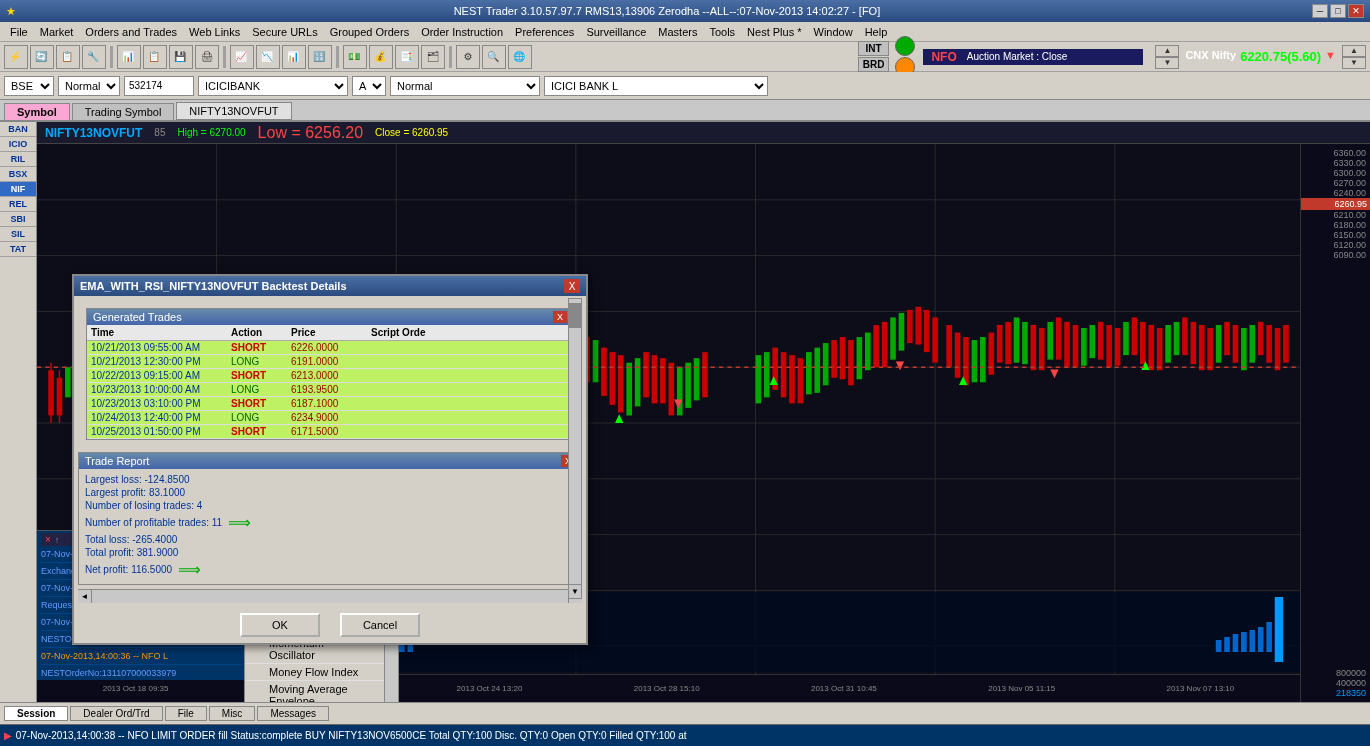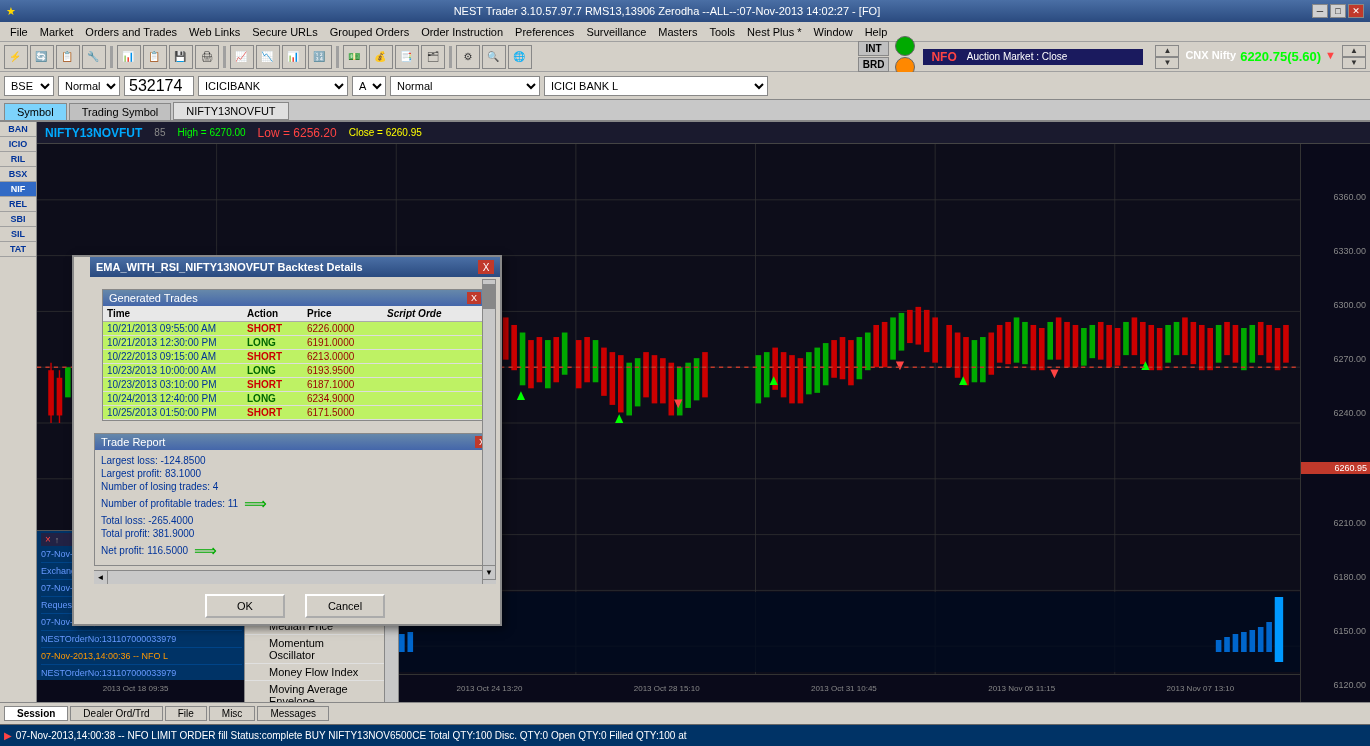--- a/index.html
+++ b/index.html
@@ -30,69 +30,69 @@
     
     .nfo-bar { background: #1a1a5e; color: #fff; padding: 1px 8px; font-size: 11px; display: flex; align-items: center; gap: 10px; }
     .nfo-red { color: #ff4444; font-weight: bold; font-size: 12px; }
     .cnx-label { color: #fff; font-weight: bold; }
     .cnx-value { color: #00ff00; font-weight: bold; font-size: 13px; }
     .cnx-change { color: #ff4444; }
 
     
     #toolbar2 { background: #d4d0c8; height: 28px; display: flex; align-items: center; padding: 2px 4px; border-bottom: 1px solid #888; gap: 4px; }
     .tb2-select { height: 20px; font-size: 11px; background: #fff; border: 1px solid #888; padding: 1px 2px; }
-    .tb2-input { height: 20px; font-size: 16px; background: #fff; border: 1px solid #888; padding: 1px 4px; width: 70px; }
+    .tb2-input { height: 20px; font-size: 10px; background: #fff; border: 1px solid #888; padding: 1px 4px; width: 70px; }
     .tb2-input-wide { width: 150px; }
     .tb2-input-xwide { width: 224px; }
 
     
     #tabbar { background: #c8c8c8; height: 22px; display: flex; align-items: flex-end; padding: 0 4px; border-bottom: 2px solid #888; }
     .tab { padding: 2px 12px; background: #c0c0c0; border: 1px solid #888; border-bottom: none; font-size: 11px; cursor: pointer; margin-right: 2px; }
-    .tab.active { background: #7dd3fc; font-weight: normal; }
+    .tab.active { background: #f9a8d4; font-weight: bold; }
 
     
     #left-panel { width: 37px; background: #d4d0c8; border-right: 1px solid #888; display: flex; flex-direction: column; font-size: 10px; }
     .lp-item { padding: 2px 2px; border-bottom: 1px solid #a0a0a0; text-align: center; cursor: pointer; white-space: nowrap; overflow: hidden; font-size: 9px; color: #003399; font-weight: bold; }
 
     
     #center { flex: 1; display: flex; flex-direction: column; position: relative; overflow: hidden; }
 
     
     .chart-header { background: #1a1a2e; height: 22px; display: flex; align-items: center; padding: 0 8px; gap: 12px; border-bottom: 1px solid #444; }
     .ch-symbol { color: #00aaff; font-weight: bold; font-size: 12px; }
     .ch-high { color: #00ff00; font-size: 10px; }
-    .ch-low { color: #ff4444; font-size: 12px; }
+    .ch-low { color: #ff4444; font-size: 16px; }
     .ch-close { color: #ffff00; font-size: 10px; }
 
     
     #chart-area { flex: 1; background: #0a0a1a; position: relative; overflow: hidden; }
 
     
     #price-scale { width: 70px; background: #0a0a1a; border-left: 1px solid #333; display: flex; flex-direction: column; justify-content: space-between; padding: 4px 0; }
-    .ps-label { color: #888; font-size: 9px; text-align: right; padding-right: 4px; position: relative; margin-top: 44px; }
+    .ps-label { color: #888; font-size: 9px; text-align: right; padding-right: 4px; position: relative; }
     .ps-current { background: #c0392b; color: #fff; font-size: 9px; padding: 1px 3px; }
 
     
-    #backtest-dialog { position: absolute; top: 133px; left: 35px; width: 430px; background: #d4d0c8; border: 2px solid #888; box-shadow: 3px 3px 8px rgba(0,0,0,0.5); z-index: 100; padding-left: 16px; }
+    #backtest-dialog { position: absolute; top: 152px; left: 35px; width: 516px; background: #d4d0c8; border: 2px solid #888; box-shadow: 3px 3px 8px rgba(0,0,0,0.5); z-index: 100; }
     .dialog-titlebar { background: linear-gradient(to bottom, #4a6fa5, #2a4a7f); color: #fff; padding: 3px 6px; font-size: 11px; font-weight: bold; display: flex; align-items: center; justify-content: space-between; }
     .dialog-close { background: #c0392b; color: #fff; border: none; width: 16px; height: 14px; font-size: 10px; cursor: pointer; display: flex; align-items: center; justify-content: center; }
 
     
     #gen-trades { background: #bef264; border: 1px solid #888; margin: 12px; }
     .gt-titlebar { background: linear-gradient(to bottom, #6688aa, #4466aa); color: #fff; padding: 2px 6px; font-size: 11px; display: flex; align-items: center; justify-content: space-between; }
     .gt-close { background: #c0392b; color: #fff; border: none; width: 14px; height: 12px; font-size: 9px; cursor: pointer; }
     .gt-header { display: flex; background: #e8e8e8; border-bottom: 1px solid #aaa; padding: 2px 4px; font-size: 10px; font-weight: bold; color: #000; }
     .gt-col-time { width: 140px; }
     .gt-col-action { width: 60px; }
     .gt-col-price { width: 80px; }
-    .gt-col-script { flex: 1; font-style: italic; }
+    .gt-col-script { flex: 1; }
     .gt-row { display: flex; padding: 1px 4px; font-size: 10px; border-bottom: 1px solid #ddd; cursor: pointer; }
     .gt-row .time { color: #003399; width: 140px; }
     .gt-row .action-short { color: #cc0000; font-weight: bold; width: 60px; }
-    .gt-row .action-long { color: #006600; font-weight: bold; width: 60px; }
+    .gt-row .action-long { color: #006600; font-weight: normal; width: 60px; }
     .gt-row .price { color: #990000; width: 80px; }
     .gt-trades-body { max-height: 110px; overflow-y: auto; overflow-x: hidden; }
 
     
     #trade-report { background: #d4d0c8; border: 1px solid #888; margin: 4px; }
     .tr-titlebar { background: linear-gradient(to bottom, #6688aa, #4466aa); color: #fff; padding: 2px 6px; font-size: 11px; display: flex; align-items: center; justify-content: space-between; }
     .tr-close { background: #c0392b; color: #fff; border: none; width: 14px; height: 12px; font-size: 9px; cursor: pointer; }
     .tr-body { padding: 4px 6px; font-size: 10px; max-height: 120px; overflow-y: auto; }
     .tr-row { padding: 1px 0; color: #003399; display: flex; align-items: center; }
     .tr-row .arrow { color: #00aa00; font-size: 18px; margin-left: 10px; }

